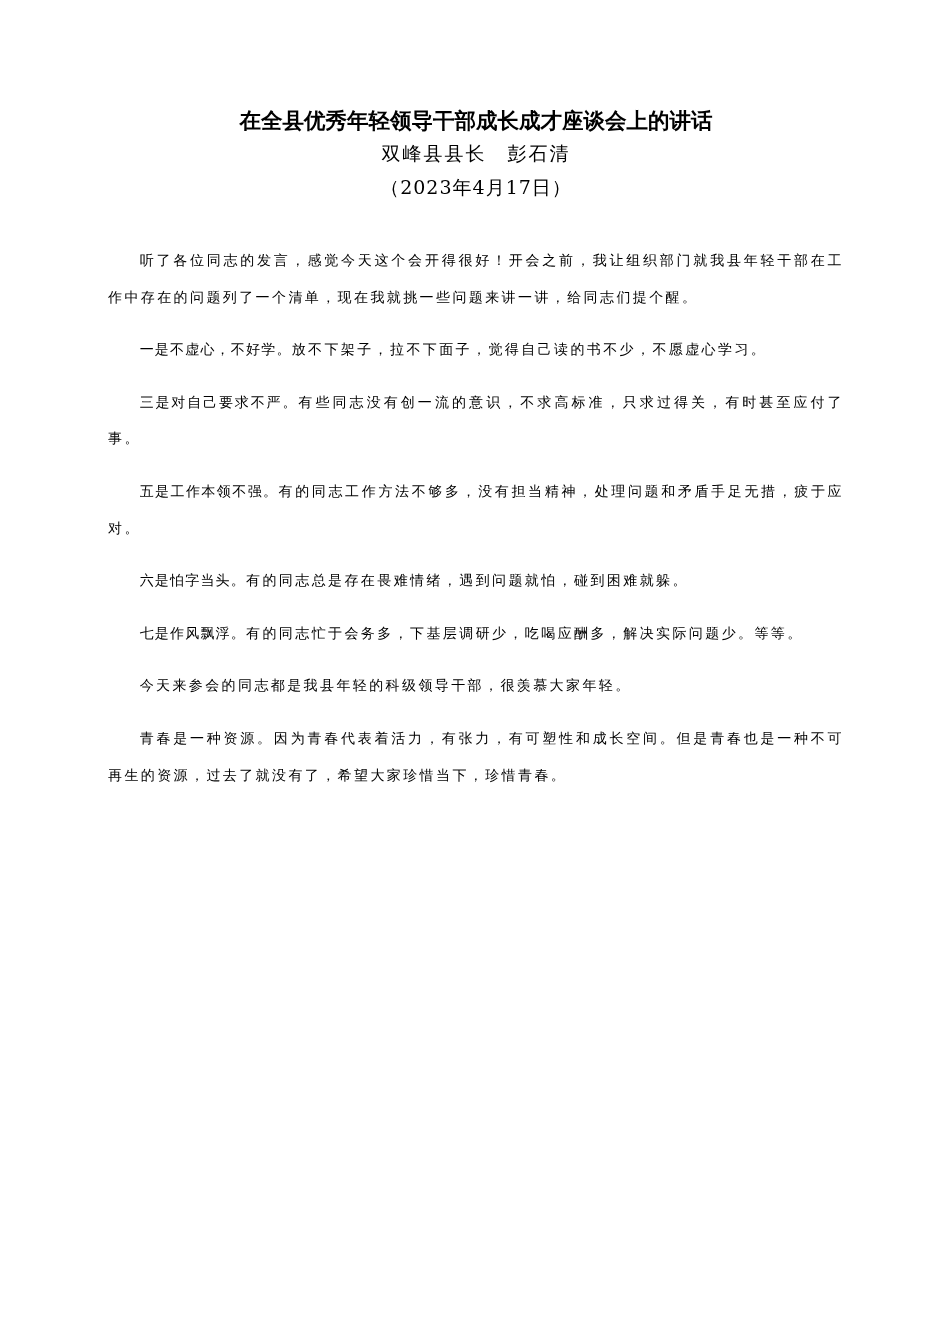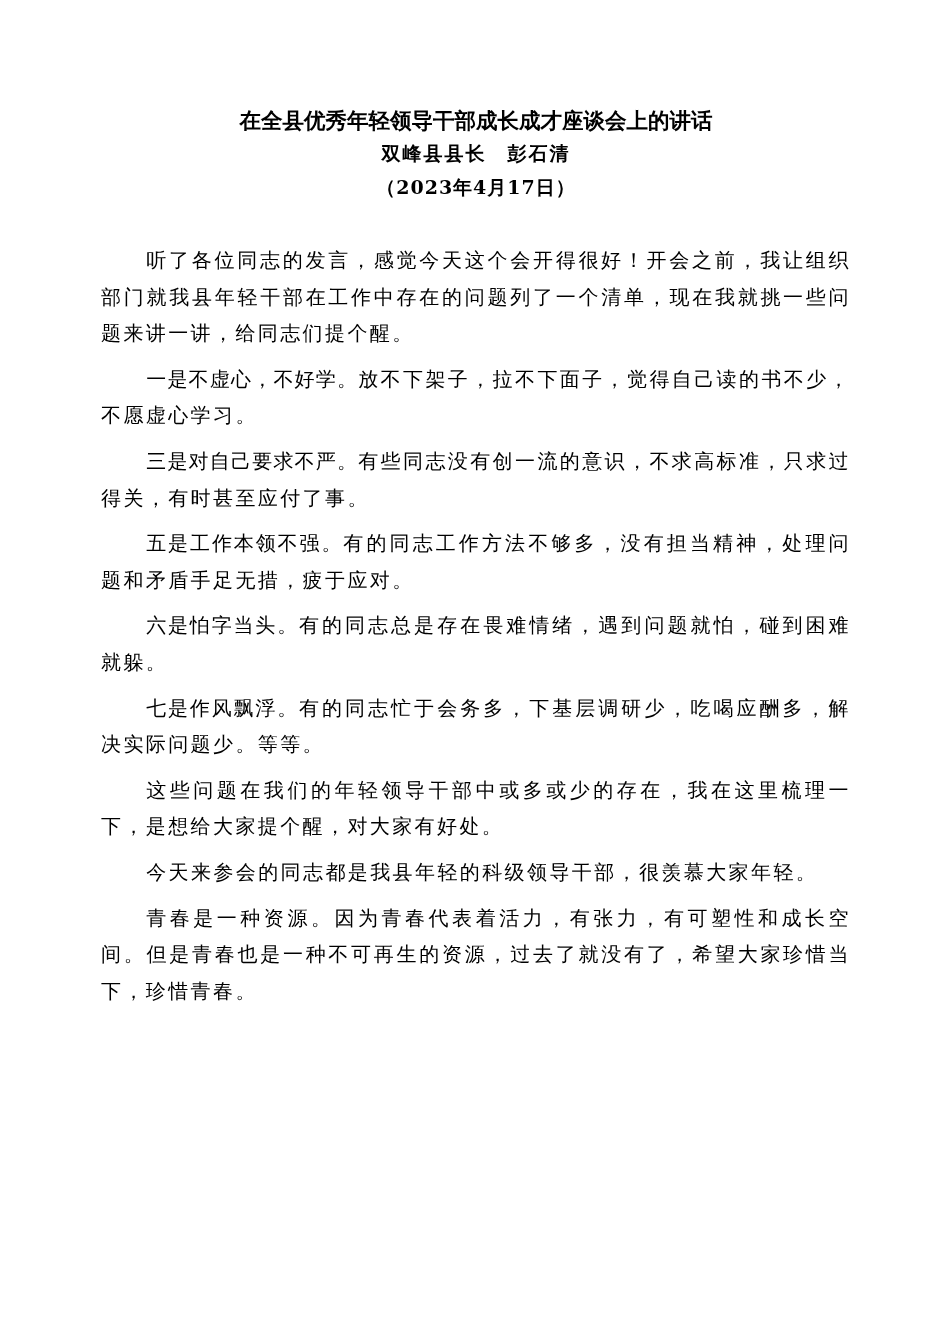--- a/index.html
+++ b/index.html
@@ -5,44 +5,43 @@
   html, body { margin: 0; padding: 0; background: #ffffff; }
   body { width: 950px; height: 1344px; position: relative; overflow: hidden; color: #000; }
   .page { position: absolute; left: 92px; top: 106px; width: 768px; }
   .title {
     text-align: center; font-family: "DejaVu Serif", serif; font-weight: bold;
     font-size: 21.5px; line-height: 30px; height: 30px; letter-spacing: 0px;
     white-space: nowrap; margin-left: -10px; margin-right: -10px;
   }
   .author, .date {
     text-align: center; font-family: "DejaVu Serif", serif; font-size: 19px;
-    line-height: 34px; height: 34px; white-space: nowrap; font-weight: bold;
+    line-height: 34px; height: 34px; white-space: nowrap;
   }
   .author { letter-spacing: 2px; }
   .date { letter-spacing: 1px; margin-top: 0px; }
   .body { margin-top: 38px; }
   .para {
-    font-family: "DejaVu Serif", serif; font-size: 20px; line-height: 36.6px;
+    font-family: "DejaVu Serif", serif; font-size: 14px; line-height: 36.6px;
     text-indent: 2.26em; text-align: justify; letter-spacing: 2.4px;
-    margin: 9px;
+    margin: 16px;
   }
   .lead { font-weight: normal; letter-spacing: 1.2px; }
 </style>
 </head>
 <body>
 
 <div class="page">
   <div class="title">在全县优秀年轻领导干部成长成才座谈会上的讲话</div>
   <div class="author">双峰县县长　彭石清</div>
   <div class="date">（2023年4月17日）</div>
 
   <div class="body">
     <p class="para"><span class="lead"></span><span>听了各位同志的发言，感觉今天这个会开得很好！开会之前，我让组织部门就我县年轻干部在工作中存在的问题列了一个清单，现在我就挑一些问题来讲一讲，给同志们提个醒。</span></p>
     <p class="para"><span class="lead">一是不虚心，不好学。</span><span>放不下架子，拉不下面子，觉得自己读的书不少，不愿虚心学习。</span></p>
     <p class="para"><span class="lead">三是对自己要求不严。</span><span>有些同志没有创一流的意识，不求高标准，只求过得关，有时甚至应付了事。</span></p>
     <p class="para"><span class="lead">五是工作本领不强。</span><span>有的同志工作方法不够多，没有担当精神，处理问题和矛盾手足无措，疲于应对。</span></p>
     <p class="para"><span class="lead">六是怕字当头。</span><span>有的同志总是存在畏难情绪，遇到问题就怕，碰到困难就躲。</span></p>
     <p class="para"><span class="lead">七是作风飘浮。</span><span>有的同志忙于会务多，下基层调研少，吃喝应酬多，解决实际问题少。等等。</span></p>
-    <p class="para"><span class="lead"></span><span>这些问题在我们的年轻领导干部中或多或少的存在，我在这里梳理一下，是想给大家提个醒，对大家有好处。</span></p>
     <p class="para"><span class="lead"></span><span>今天来参会的同志都是我县年轻的科级领导干部，很羡慕大家年轻。</span></p>
     <p class="para"><span class="lead"></span><span>青春是一种资源。因为青春代表着活力，有张力，有可塑性和成长空间。但是青春也是一种不可再生的资源，过去了就没有了，希望大家珍惜当下，珍惜青春。</span></p>
   </div>
 </div>
 
 </body></html>

